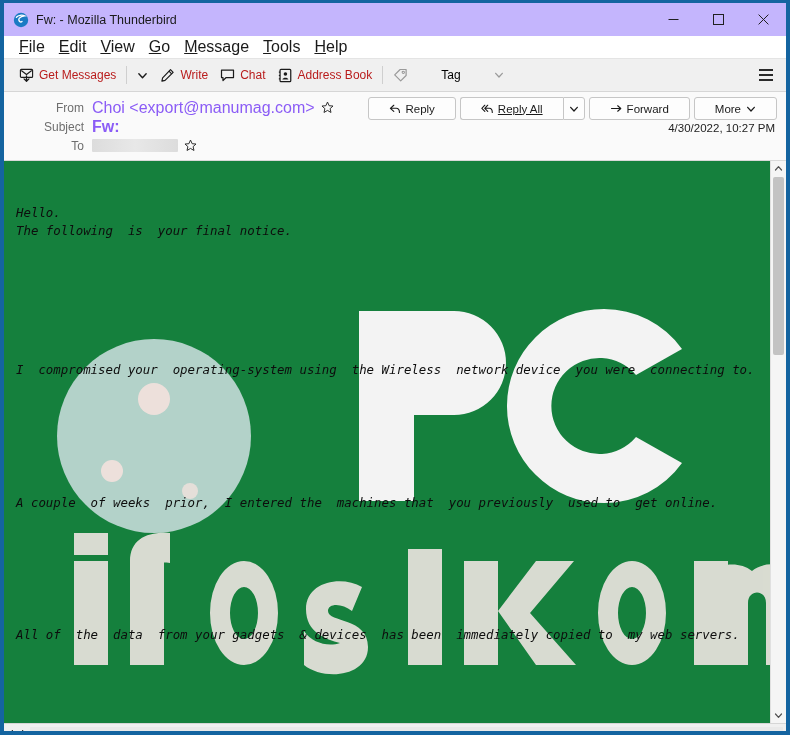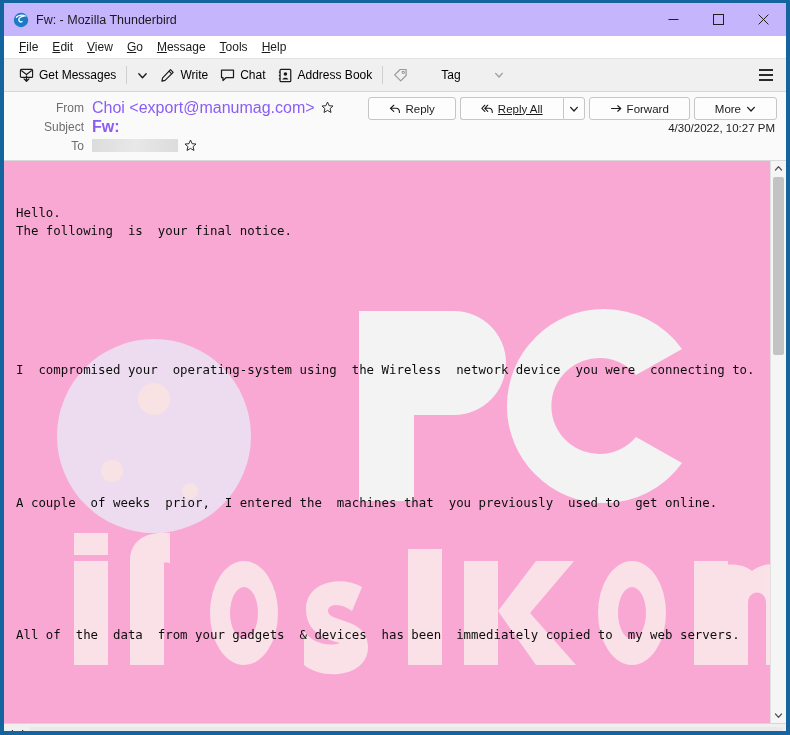--- a/index.html
+++ b/index.html
@@ -63,21 +63,21 @@
   
   #menubar {
     height: 22px;
     background: #ffffff;
     display: flex;
     align-items: center;
     padding-left: 8px;
     border-bottom: 1px solid #e4e4e4;
   }
   .menuitem {
-    font-size: 12px;
+    font-size: 16px;
     color: #1a1a1a;
     padding: 2px 7px;
     white-space: nowrap;
   }
   .menuitem u { text-decoration: underline; }
 
   
   #toolbar {
     height: 32px;
     background: #f0f0f0;
@@ -86,21 +86,21 @@
     padding-left: 9px;
     border-bottom: 1px solid #d6d6d6;
     position: relative;
   }
   .tbtn {
     display: flex;
     align-items: center;
     height: 24px;
     padding: 0 6px;
     font-size: 12px;
-    color: #000000;
+    color: #b91c1c;
     white-space: nowrap;
     border-radius: 3px;
   }
   .tbtn .lbl { margin-left: 5px; }
   .tbtn.disabled { color: #000000; gap: 28px; }
   .tbsep {
     width: 1px;
     height: 18px;
     background: #cfcfcf;
     margin: 0 4px;
@@ -192,23 +192,24 @@
     right: 11px;
     top: 30px;
     font-size: 11.5px;
     color: #222222;
     white-space: nowrap;
   }
 
   
   #bodywrap {
     position: relative;
-    background: #f9a8d4;
+    background: #15803d;
     height: 562px;
     overflow: hidden;
+    font-style: italic;
   }
   #watermark {
     position: absolute;
     left: 0; top: 0;
     width: 790px; height: 562px;
     pointer-events: none;
   }
   #bodytext {
     position: relative;
     padding: 8px 0 0 12px;

